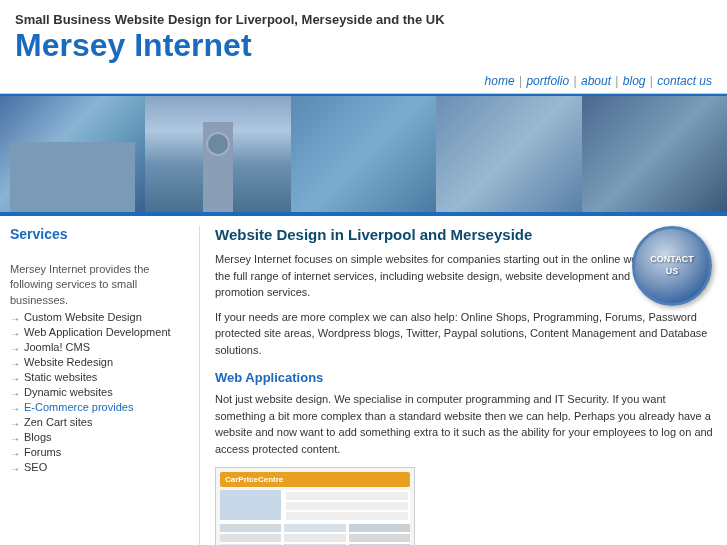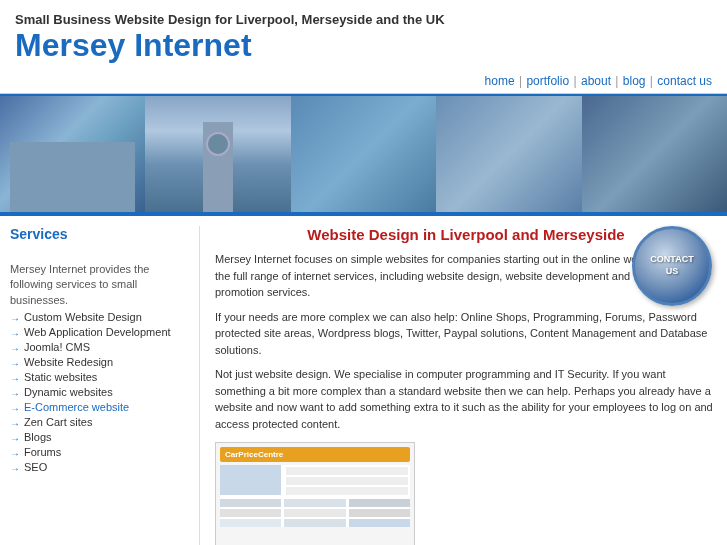--- a/index.html
+++ b/index.html
@@ -5,21 +5,21 @@
     * { margin: 0; padding: 0; box-sizing: border-box; }
     body { font-family: Arial, sans-serif; font-size: 12px; color: #333; background: #fff; width: 727px; }
 
     
     #header { padding: 10px 15px 5px 15px; }
     #site-title { font-size: 32px; font-weight: bold; color: #1a6bbf; font-family: Arial, sans-serif; }
     #tagline { font-size: 13px; font-weight: bold; color: #333; margin-top: 2px; }
 
     
     #nav { text-align: right; padding: 5px 15px; border-bottom: 1px solid #ccc; }
-    #nav a { color: #1a6bbf; text-decoration: none; font-size: 12px; }
+    #nav a { color: #1a6bbf; text-decoration: none; font-size: 12px; font-style: italic; }
     .nav-sep { color: #999; margin: 0 1px; }
 
     
     #image-strip { display: flex; width: 100%; height: 120px; border-top: 2px solid #1a6bbf; border-bottom: 2px solid #1a6bbf; }
     .strip-img { flex: 1; overflow: hidden; position: relative; }
     .strip-img-1 { background: linear-gradient(135deg, #4a6fa5 0%, #8ab4d4 40%, #6a9fc0 60%, #3a6090 100%); }
     .strip-img-2 { background: linear-gradient(180deg, #87a5c5 0%, #b0c8e0 30%, #6a8fb0 60%, #4a7090 100%); }
     .strip-img-3 { background: linear-gradient(135deg, #5a8ab5 0%, #7aadd0 50%, #4a7aa0 100%); }
     .strip-img-4 { background: linear-gradient(135deg, #6a8fb5 0%, #9ab8d0 50%, #5a80a8 100%); }
     .strip-img-5 { background: linear-gradient(135deg, #4a6890 0%, #7a9db8 50%, #3a5878 100%); }
@@ -37,21 +37,21 @@
     #sidebar h2 { color: #1a6bbf; font-size: 14px; font-weight: bold; margin-bottom: 20px; }
     #sidebar p { font-size: 11px; color: #555; margin-bottom: 0; line-height: 1.4; }
     .sidebar-item { display: flex; align-items: center; margin: 3px 0; font-size: 11px; }
     .sidebar-arrow { color: #1a6bbf; margin-right: 4px; font-size: 10px; }
     .sidebar-link { color: #1a6bbf; text-decoration: none; }
     .sidebar-link-blue { color: #1a6bbf; }
     .sidebar-link-plain { color: #333; }
 
     
     #content { flex: 1; padding-left: 15px; position: relative; }
-    #content h2 { color: #b91c1c; font-size: 15px; font-weight: bold; margin-bottom: 8px; text-align: center; }
+    #content h2 { color: #0c4a6e; font-size: 15px; font-weight: bold; margin-bottom: 8px; }
     #content h3 { color: #1a6bbf; font-size: 13px; font-weight: bold; margin: 12px 0 6px 0; }
     #content p { font-size: 11px; line-height: 1.5; color: #333; margin-bottom: 8px; }
 
     
     #contact-btn { position: absolute; top: 0; right: 5px; width: 80px; height: 80px; border-radius: 50%; background: radial-gradient(circle at 40% 35%, #c8d8e8, #7090b8 50%, #3060a0 80%); display: flex; align-items: center; justify-content: center; cursor: pointer; border: 3px solid #5080b8; box-shadow: 2px 2px 5px rgba(0,0,0,0.3); }
     #contact-btn span { color: white; font-size: 9px; font-weight: bold; text-align: center; text-shadow: 1px 1px 2px rgba(0,0,0,0.5); line-height: 1.3; }
 
     
     #portfolio-img { margin-top: 10px; border: 1px solid #ccc; width: 200px; height: 120px; background: #f5f5f5; overflow: hidden; position: relative; }
     .portfolio-inner { padding: 4px; }
@@ -118,21 +118,21 @@
     <div class="sidebar-item">
       <span class="sidebar-arrow">→</span>
       <a href="#" class="sidebar-link sidebar-link-plain">Static websites</a>
     </div>
     <div class="sidebar-item">
       <span class="sidebar-arrow">→</span>
       <a href="#" class="sidebar-link sidebar-link-plain">Dynamic websites</a>
     </div>
     <div class="sidebar-item">
       <span class="sidebar-arrow">→</span>
-      <a href="#" class="sidebar-link sidebar-link-blue">E-Commerce website</a>
+      <a href="#" class="sidebar-link sidebar-link-blue">E-Commerce provides</a>
     </div>
     <div class="sidebar-item">
       <span class="sidebar-arrow">→</span>
       <a href="#" class="sidebar-link sidebar-link-plain">Zen Cart sites</a>
     </div>
     <div class="sidebar-item">
       <span class="sidebar-arrow">→</span>
       <a href="#" class="sidebar-link sidebar-link-plain">Blogs</a>
     </div>
     <div class="sidebar-item">
@@ -148,20 +148,21 @@
   <div id="content">
 
     <div id="contact-btn">
       <span>CONTACT<br>US</span>
     </div>
 
     <h2>Website Design in Liverpool and Merseyside</h2>
     <p>Mersey Internet focuses on simple websites for companies starting out in the online world. We provide the full range of internet services, including website design, website development and website promotion services.</p>
     <p>If your needs are more complex we can also help: Online Shops, Programming, Forums, Password protected site areas, Wordpress blogs, Twitter, Paypal solutions, Content Management and Database solutions.</p>
 
+    <h3>Web Applications</h3>
     <p>Not just website design. We specialise in computer programming and IT Security. If you want something a bit more complex than a standard website then we can help. Perhaps you already have a website and now want to add something extra to it such as the ability for your employees to log on and access protected content.</p>
 
     <div id="portfolio-img">
       <div class="portfolio-inner">
         <div class="portfolio-bar">
           <span>CarPriceCentre</span>
         </div>
         <div class="portfolio-content">
           <div class="portfolio-row">
             <div class="portfolio-cell" style="background:#c8d8e8;height:30px;"></div>

